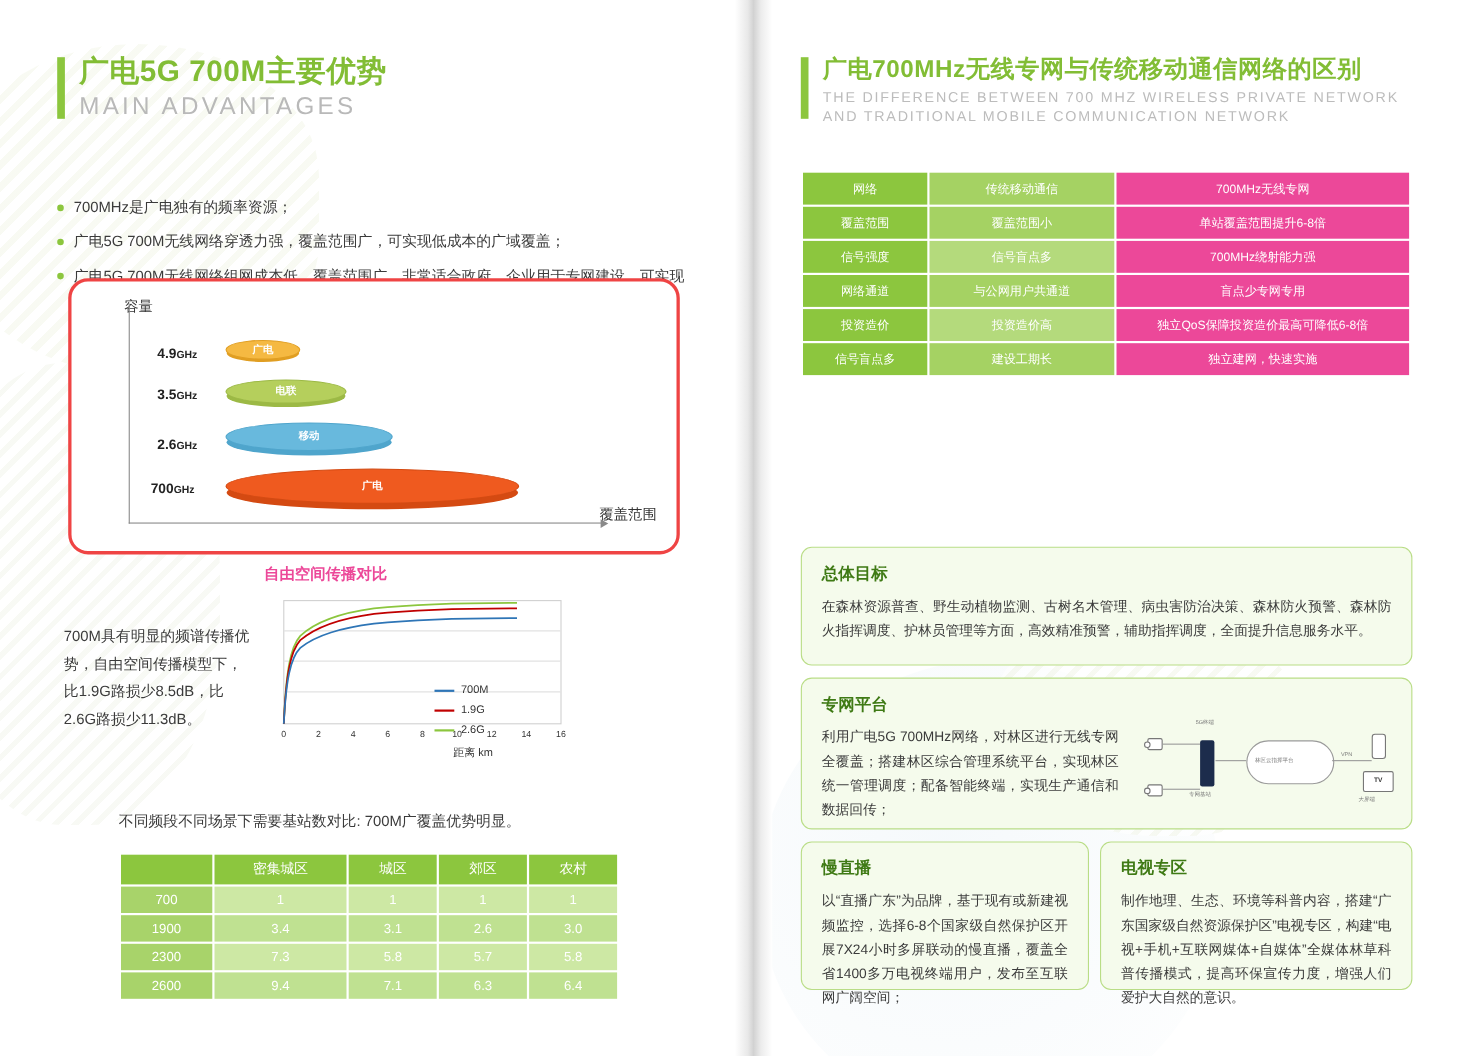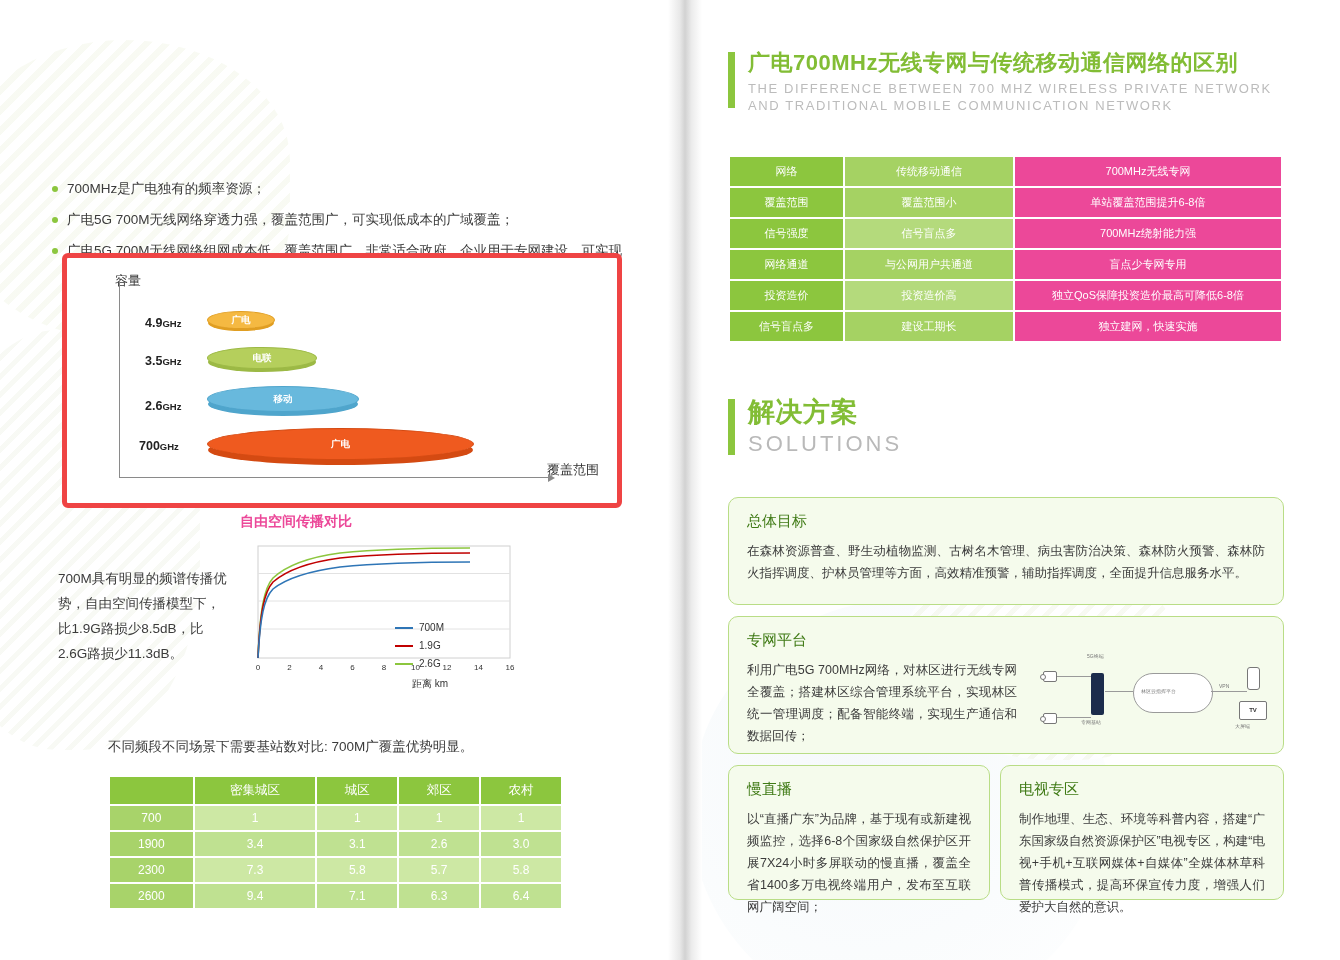--- a/index.html
+++ b/index.html
@@ -64,21 +64,21 @@
   .bullets{position:absolute;left:52px;top:178px;width:580px;}
   .bullet{display:flex;align-items:flex-start;margin-bottom:9px;}
   .bullet .dot{
     width:6px;height:6px;border-radius:50%;background:#8cc63e;margin:8px 9px 0 0;flex:0 0 auto;
   }
   .bullet .txt{font-size:13.5px;line-height:22px;color:#3b3b3b;}
 
   
   .capbox{
     position:absolute;left:62px;top:253px;width:550px;height:245px;
-    border:5px solid #ef4444;border-radius:6px;background:#fff;
+    border:3px solid #ef4444;border-radius:18px;background:#fff;
   }
   .capbox .axis-y-label{position:absolute;left:48px;top:14px;font-size:13px;color:#333;}
   .capbox .axis-x-label{position:absolute;right:18px;bottom:24px;font-size:13px;color:#333;}
   .caplabel{
     position:absolute;font-size:12.5px;color:#222;font-weight:bold;white-space:nowrap;
   }
   .caplabel span{font-size:9.5px;font-weight:bold;}
   .disc{position:absolute;border-radius:50%;}
   .disc .dtext{
     position:absolute;left:0;right:0;top:50%;transform:translateY(-50%);
@@ -134,21 +134,21 @@
   .ctbl .c2{background:#ec4899;}
   .ctbl .c0d{background:#8cc63e;}
   .ctbl tr.alt .c1{background:#b4da7c;}
 
   
   .card{
     position:absolute;border:1px solid #b9dd86;border-radius:10px;background:#f5fbec;
     box-sizing:border-box;padding:14px 18px;
   }
   .card h4{
-    margin:0 0 9px 0;font-size:15px;color:#3f7a15;font-weight:normal;
+    margin:0 0 9px 0;font-size:15px;color:#3f7a15;font-weight:bold;
   }
   .card p{
     margin:0;font-size:12.5px;line-height:22px;color:#3b3b3b;text-align:justify;
   }
 
   
   .netdiag{position:absolute;right:14px;top:34px;width:240px;height:95px;}
   .nd-label{position:absolute;font-size:5px;color:#777;white-space:nowrap;}
   .nd-line{position:absolute;background:#9a9a9a;height:1px;}
   .nd-cam{position:absolute;width:12px;height:9px;border:1px solid #777;border-radius:2px;background:#fff;}
@@ -165,20 +165,25 @@
 <body>
 
 <div class="page">
 
   <div class="deco left-top"></div>
   <div class="deco left-mid"></div>
   <div class="deco right-circle"></div>
   <div class="deco right-stripes"></div>
   <div class="spine"></div>
 
+  <div class="heading" style="left:52px;top:48px;">
+    <div class="bar"></div>
+    <div class="cn">广电5G 700M主要优势</div>
+    <div class="en">MAIN ADVANTAGES</div>
+  </div>
 
   <div class="bullets">
     <div class="bullet">
       <div class="dot"></div>
       <div class="txt">700MHz是广电独有的频率资源；</div>
     </div>
     <div class="bullet">
       <div class="dot"></div>
       <div class="txt">广电5G 700M无线网络穿透力强，覆盖范围广，可实现低成本的广域覆盖；</div>
     </div>
@@ -342,25 +347,20 @@
       <td class="c2">独立QoS保障投资造价最高可降低6-8倍</td>
     </tr>
     <tr>
       <td class="c0d">信号盲点多</td>
       <td class="c1">建设工期长</td>
       <td class="c2">独立建网，快速实施</td>
     </tr>
   </tbody>
     </table>
 
-  <div class="heading" style="left:728px;top:395px;">
-    <div class="bar"></div>
-    <div class="cn">解决方案</div>
-    <div class="en">SOLUTIONS</div>
-  </div>
 
   <div class="card" style="left:728px;top:497px;width:556px;height:108px;">
     <h4>总体目标</h4>
     <p>在森林资源普查、野生动植物监测、古树名木管理、病虫害防治决策、森林防火预警、森林防火指挥调度、护林员管理等方面，高效精准预警，辅助指挥调度，全面提升信息服务水平。</p>
   </div>
 
   <div class="card" style="left:728px;top:616px;width:556px;height:138px;">
     <h4>专网平台</h4>
     <p style="width:270px">利用广电5G 700MHz网络，对林区进行无线专网全覆盖；搭建林区综合管理系统平台，实现林区统一管理调度；配备智能终端，实现生产通信和数据回传；</p>
 

